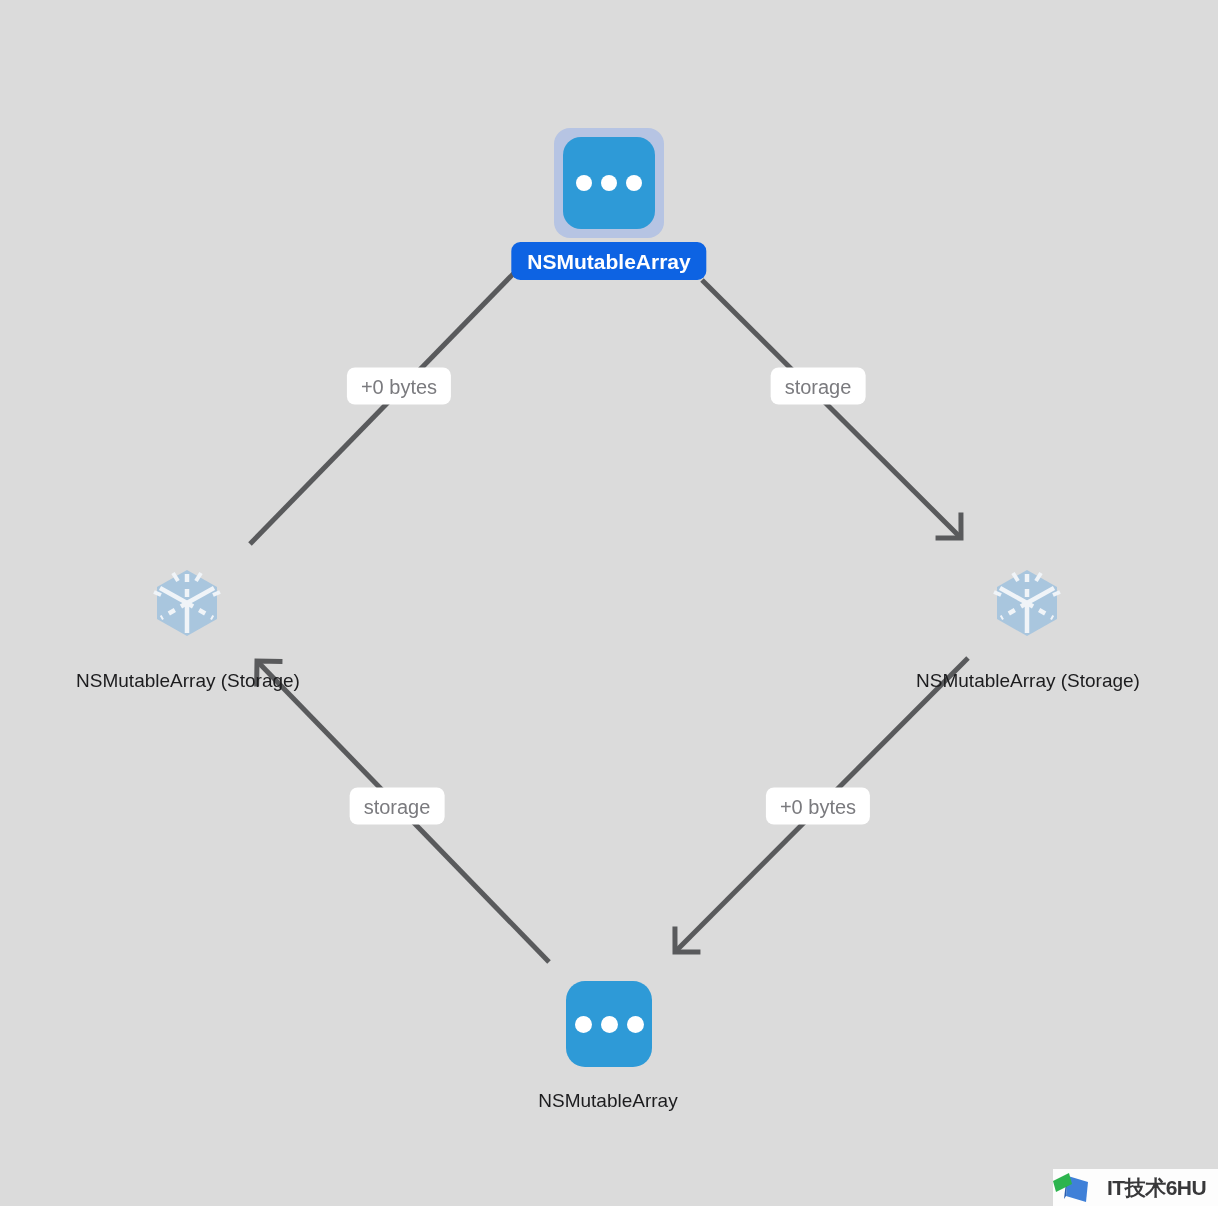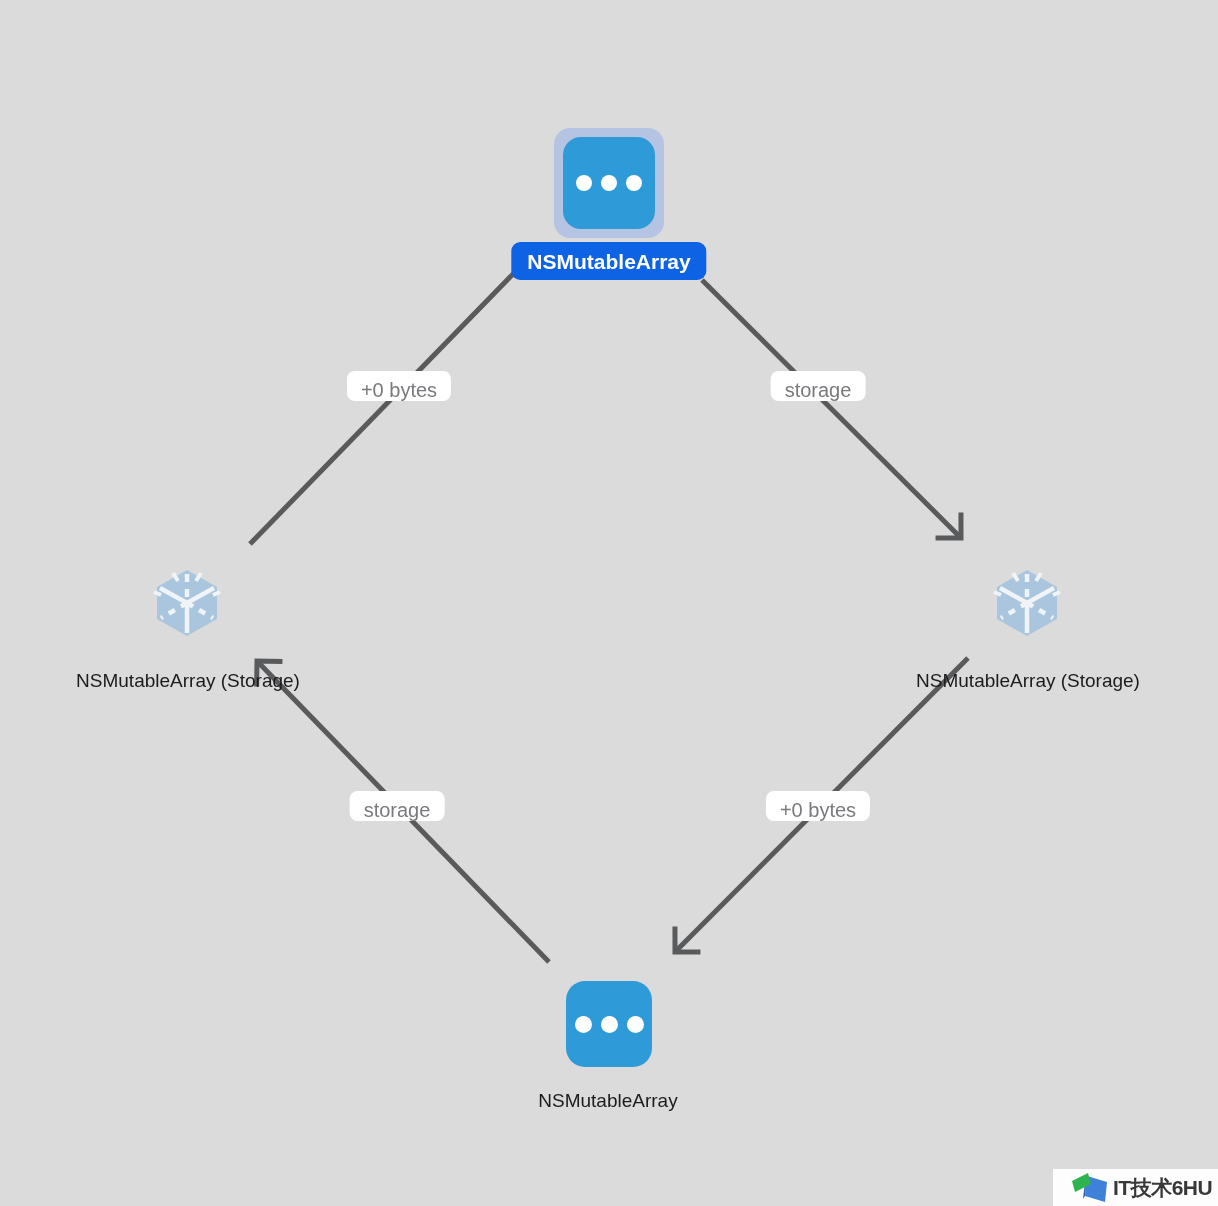--- a/index.html
+++ b/index.html
@@ -21,21 +21,21 @@
   marker { overflow: visible; }
 
   
   .edge-label {
     position: absolute;
     transform: translate(-50%, -50%);
     background: #ffffff;
     color: #7a7a7e;
     font-size: 20px;
     line-height: 1;
-    padding: 9px 14px 1px 14px;
+    padding: 9px 14px 8px 14px;
     border-radius: 8px;
     white-space: nowrap;
   }
 
   
   .selection-highlight {
     left: 554px; top: 128px;
     width: 110px; height: 110px;
     background: #b6c4e3;
     border-radius: 16px;
@@ -87,22 +87,22 @@
   .cube-left  { left: 151px; top: 567px; }
   .cube-right { left: 991px; top: 567px; }
 
   
   .watermark {
     left: 1053px; top: 1169px;
     width: 165px; height: 37px;
     background: #fdfdfd;
     display: flex;
     align-items: center;
-    gap: 5px;
-    padding-left: 19px;
+    gap: 18px;
+    padding-left: 0;
     box-sizing: border-box;
   }
   .watermark-text {
     color: #38383a;
     font-size: 21px;
     font-weight: 600;
     letter-spacing: -0.5px;
   }
 </style>
 </head>

